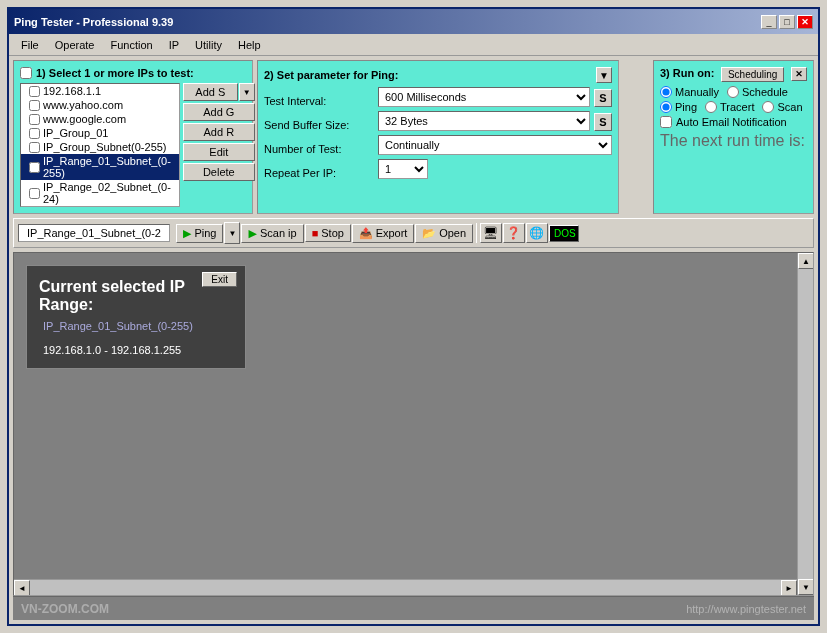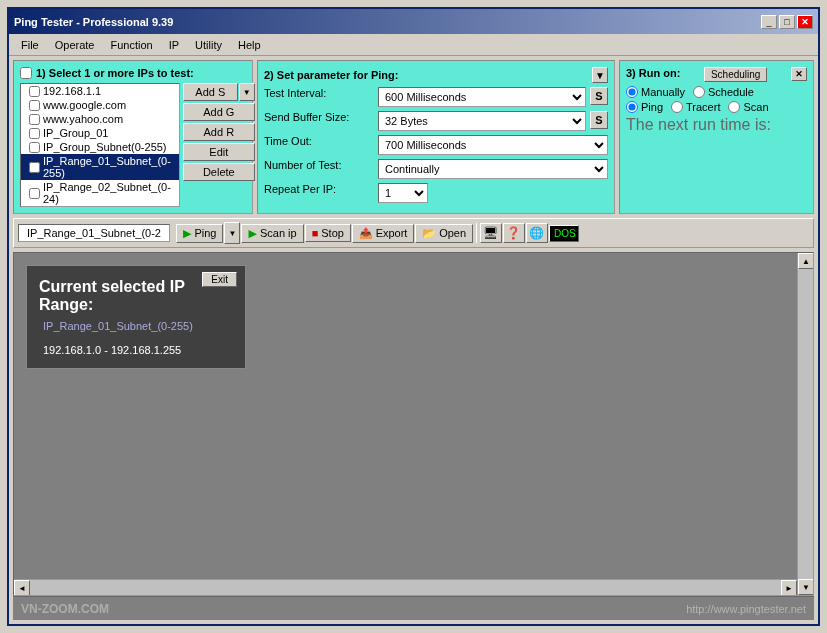--- a/index.html
+++ b/index.html
@@ -83,22 +83,23 @@
       padding: 6px;
     }
     .panel-1 {
       width: 240px;
       flex-shrink: 0;
     }
     .panel-2 {
       flex: 1;
     }
     .panel-3 {
-      width: 195px;
+      width: 161px;
       flex-shrink: 0;
+      margin-left: 30px;
     }
     .panel-title {
       font-size: 11px;
       font-weight: bold;
       margin-bottom: 4px;
       display: flex;
       align-items: center;
       gap: 4px;
     }
     .ip-list-container {
@@ -133,21 +134,21 @@
       border-right-color: #666666;
       border-bottom-color: #666666;
       padding: 2px 6px;
       font-size: 11px;
       cursor: pointer;
       min-width: 55px;
       text-align: center;
     }
     .form-row {
       display: flex;
-      align-items: flex-start;
+      align-items: flex-end;
       margin-bottom: 4px;
       gap: 4px;
     }
     .form-label {
       width: 110px;
       font-size: 11px;
       flex-shrink: 0;
     }
     .form-select {
       height: 20px;
@@ -438,25 +439,25 @@
         </div>
         <div class="ip-list-container">
           <div style="flex:1; display:flex; flex-direction:column; gap:0;">
             <div class="ip-list">
               <div class="ip-item">
                 <input type="checkbox" style="">
                 <span>192.168.1.1</span>
               </div>
               <div class="ip-item">
                 <input type="checkbox" style="">
-                <span>www.google.com</span>
+                <span>www.yahoo.com</span>
               </div>
               <div class="ip-item">
                 <input type="checkbox" style="">
-                <span>www.yahoo.com</span>
+                <span>www.google.com</span>
               </div>
               <div class="ip-item">
                 <input type="checkbox" style="">
                 <span>IP_Group_01</span>
               </div>
               <div class="ip-item">
                 <input type="checkbox" style="">
                 <span>IP_Group_Subnet(0-255)</span>
               </div>
               <div class="ip-item selected">
@@ -495,26 +496,20 @@
             <option>600 Milliseconds</option>
           </select>
           <button class="small-btn">S</button>
         </div>
         <div class="form-row">
           <span class="form-label">Send Buffer Size:</span>
           <select class="form-select">
             <option>32 Bytes</option>
           </select>
           <button class="small-btn">S</button>
-        </div>
-        <div class="form-row">
-          <span class="form-label">Time Out:</span>
-          <select class="form-select">
-            <option>700 Milliseconds</option>
-          </select>
         </div>
         <div class="form-row">
           <span class="form-label">Number of Test:</span>
           <select class="form-select">
             <option>Continually</option>
           </select>
         </div>
         <div class="form-row">
           <span class="form-label">Repeat Per IP:</span>
           <select class="form-select" style="width:50px; flex:none;">
@@ -545,20 +540,24 @@
             <span>Ping</span>
           </div>
           <div class="radio-group">
             <input type="radio" name="testtype" style="">
             <span>Tracert</span>
           </div>
           <div class="radio-group">
             <input type="radio" name="testtype" style="">
             <span>Scan</span>
           </div>
+        </div>
+        <div class="auto-email-row">
+          <input type="checkbox" style="">
+          <span>Auto Email Notification</span>
         </div>
         <div class="next-run-text">The next run time is:</div>
       </div>
     </div>
 
     <div class="toolbar">
       <div class="toolbar-label">IP_Range_01_Subnet_(0-2</div>
       <div style="display:flex; gap:1px; align-items:center;">
         <button class="tool-btn">
           <span class="play-icon">▶</span>

